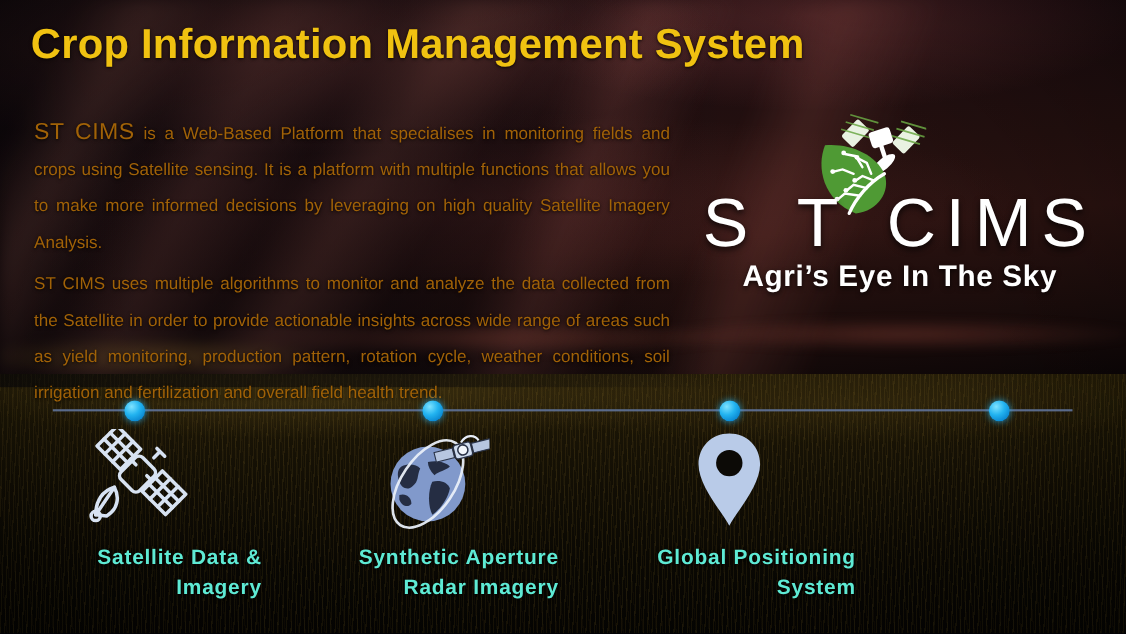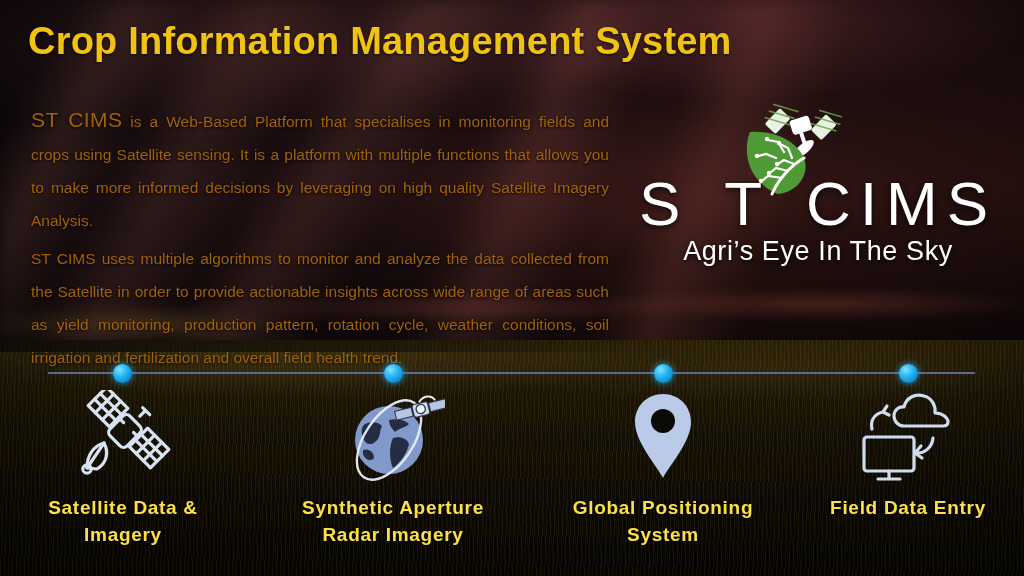--- a/index.html
+++ b/index.html
@@ -97,44 +97,45 @@
     text-align:center;
     font-size:62px;font-weight:normal;letter-spacing:9px;
     color:#ffffff;
     text-shadow:0 2px 6px rgba(0,0,0,.75);
     white-space:nowrap;
   }
   #logo-word .gap{letter-spacing:44px;}
   #logo-tag{
     position:absolute;left:0;top:140px;width:384px;
     text-align:center;
-    font-size:27px;font-weight:400;letter-spacing:.6px;
+    font-size:27px;font-weight:700;letter-spacing:.6px;
     color:#ffffff;
     text-shadow:0 2px 5px rgba(0,0,0,.75);
     white-space:nowrap;
   }
 
   
   #timeline-line{
     position:absolute;left:48px;top:372px;width:927px;height:2px;
     background:#5d6f92;opacity:.95;
   }
   .tl-dot{
     position:absolute;top:364px;width:19px;height:19px;border-radius:50%;
     background:radial-gradient(circle at 35% 30%, #7fe3ff 0%, #22b3f0 42%, #0a86d0 78%, #0568ac 100%);
     box-shadow:0 0 7px rgba(40,180,245,.85);
   }
 
   .tl-item{position:absolute;top:386px;width:230px;text-align:center;}
   .tl-icon{height:100px;display:flex;align-items:center;justify-content:center;}
   .tl-label{
     margin-top:8px;
-    color:#fde047;font-size:19px;font-weight:600;line-height:27px;
+    color:#5eead4;font-size:19px;font-weight:600;line-height:27px;
     letter-spacing:.7px;
     text-shadow:0 1px 4px rgba(0,0,0,.95);
+    text-align:right;
   }
 </style>
 </head>
 <body>
 
 <div id="slide">
 
   <div class="bg-layer sky"></div>
   <div class="bg-layer cloudstreaks"></div>
   <div class="bg-layer horizon-glow"></div>
@@ -242,30 +243,14 @@
           <circle cx="80" cy="21" r="4.6" fill="#f2f6fc" stroke="#2a3348" stroke-width="1.4"></circle>
           <rect x="54" y="17" width="17" height="9" fill="#b7c6e0" stroke="#2a3348" stroke-width="1"></rect>
           <rect x="89" y="17" width="17" height="9" fill="#b7c6e0" stroke="#2a3348" stroke-width="1"></rect>
           <path d="M80 14 C86 8 94 10 96 16" stroke="#e8eef8" stroke-width="2" fill="none"></path>
         </g>
       </svg>
     </div>
     <div class="tl-label">Synthetic Aperture Radar Imagery</div>
   </div>
 
-  <div class="tl-item" style="left:793px">
-    <div class="tl-icon">
-      <svg viewBox="0 0 104 96" width="104" height="96" aria-hidden="true">
-        <g stroke="#cfdcef" stroke-width="3.2" fill="none" stroke-linejoin="round" stroke-linecap="round">
-          <path d="M48 38 C42 38 38 33 38 28 C38 22 43 18 48 19 C50 10 59 5 68 8 C76 10 80 18 79 25 C87 25 92 30 92 34 C92 37 90 38 87 38 Z"></path>
-          <rect x="8" y="49" width="50" height="34" rx="3"></rect>
-          <path d="M33 83 V90 M22 91 H44"></path>
-          <path d="M27 24 C18 26 14 33 16 41"></path>
-          <path d="M31 18 L27 24 L33 27"></path>
-          <path d="M77 50 C76 60 68 66 59 65"></path>
-          <path d="M65 58 L59 65 L66 70"></path>
-        </g>
-      </svg>
-    </div>
-    <div class="tl-label">Field Data Entry</div>
-  </div>
 
 </div>
 
 </body></html>

